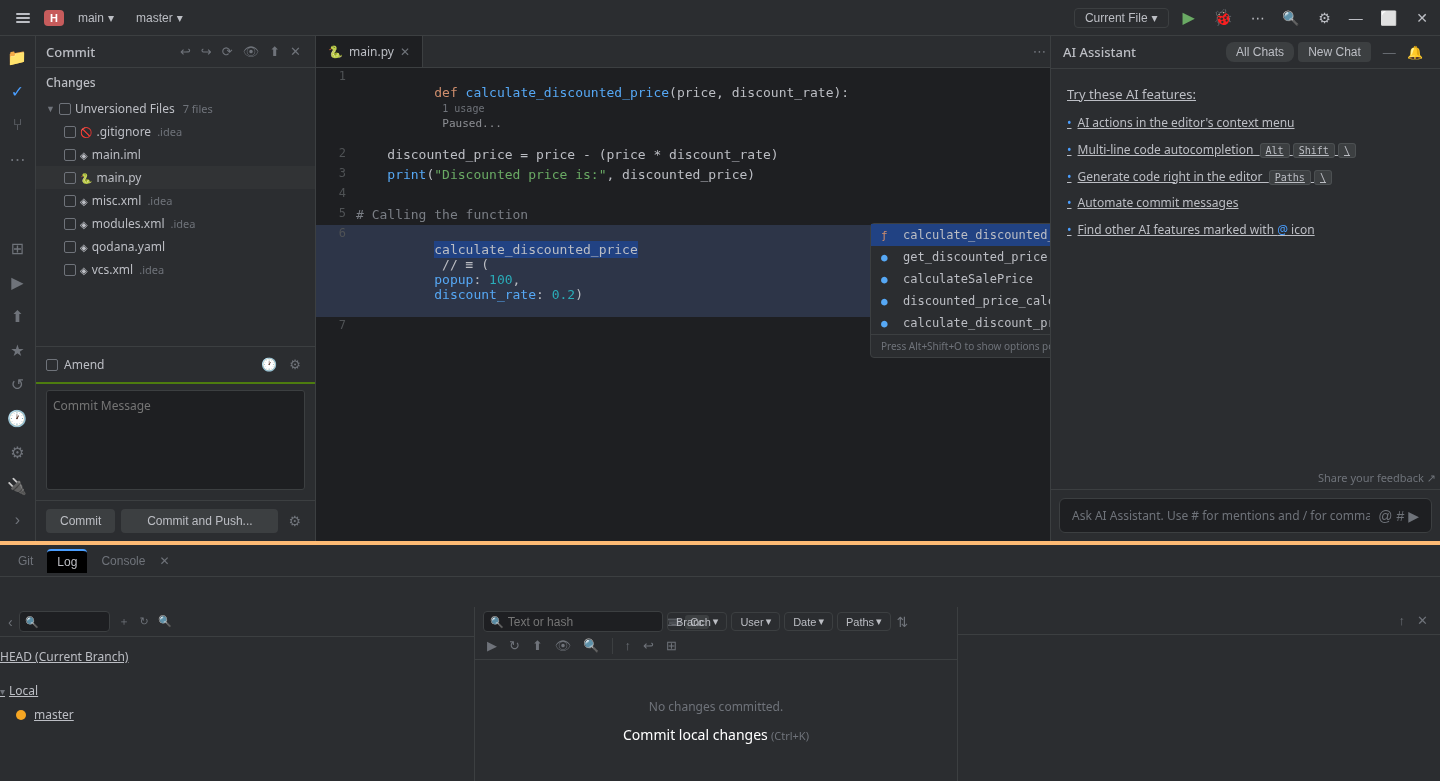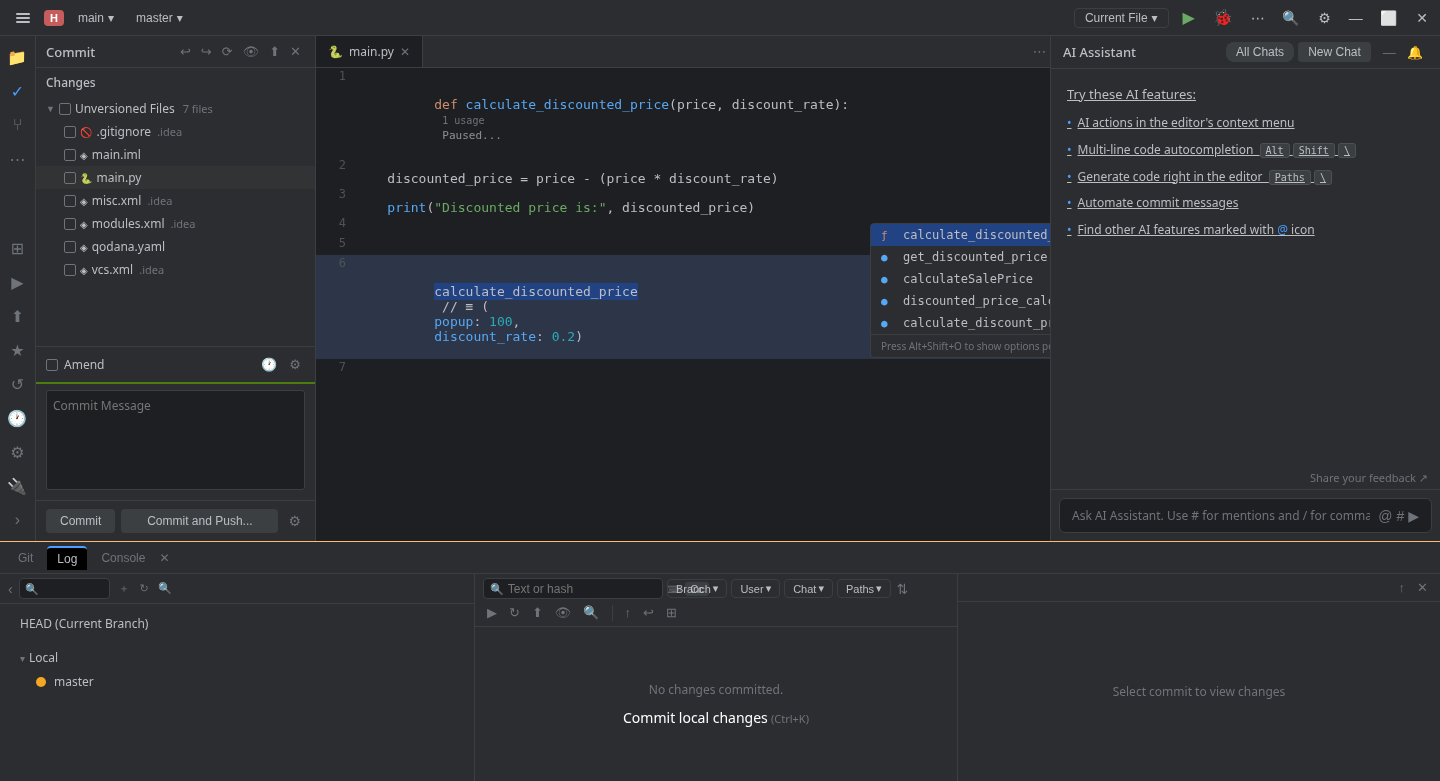--- a/index.html
+++ b/index.html
@@ -70,21 +70,21 @@
     .editor-tabs { height: 32px; background: #2b2d30; display: flex; align-items: center; border-bottom: 1px solid #3c3f41; flex-shrink: 0; }
     .editor-tab { display: flex; align-items: center; gap: 6px; padding: 0 12px; height: 100%; border-right: 1px solid #3c3f41; cursor: pointer; font-size: 12px; color: #bcbec4; position: relative; }
     .editor-tab.active { background: #1e1f22; color: #bcbec4; }
     .editor-tab-close { background: none; border: none; color: #6f737a; cursor: pointer; font-size: 12px; }
     .tab-menu { margin-left: auto; background: none; border: none; color: #6f737a; cursor: pointer; padding: 4px; }
 
     
     .code-editor { flex: 1; background: #1e1f22; overflow: auto; position: relative; }
     .code-line { display: flex; align-items: flex-start; min-height: 20px; }
     .line-num { width: 40px; text-align: right; padding-right: 10px; color: #4f5255; font-size: 12px; flex-shrink: 0; font-family: 'Consolas', monospace; padding-top: 1px; }
-    .line-content { flex: 1; font-family: 'Consolas', monospace; font-size: 13px; color: #bcbec4; padding-top: 14px; white-space: pre; }
+    .line-content { flex: 1; font-family: 'Consolas', monospace; font-size: 13px; color: #bcbec4; padding-top: 2px; white-space: pre; }
     .kw { color: #cf8e6d; }
     .fn { color: #56a8f5; }
     .str { color: #6aaa64; }
     .comment { color: #7a7e85; }
     .num { color: #2aacb8; }
     .highlight-line { background: #2d3548; }
     .usage-badge { font-size: 10px; color: #6f737a; margin-left: 8px; }
     .paused-badge { font-size: 11px; color: #bcbec4; margin-left: 8px; opacity: 0.7; }
 
     
@@ -103,48 +103,48 @@
     .ai-tab-btn { background: none; border: none; color: #6f737a; cursor: pointer; padding: 3px 10px; border-radius: 8px; font-size: 12px; }
     .ai-tab-btn.active { background: #3c3f41; color: #bcbec4; }
     .ai-new-chat { background: #3c3f41; border: none; color: #bcbec4; cursor: pointer; padding: 3px 10px; border-radius: 4px; font-size: 12px; }
     .ai-header-icons { display: flex; gap: 4px; }
 
     .ai-content { flex: 1; padding: 16px; overflow-y: auto; text-decoration: underline; }
     .ai-features-title { font-size: 13px; color: #bcbec4; margin-bottom: 12px; }
     .ai-feature-item { display: flex; align-items: flex-start; gap: 6px; margin-bottom: 10px; font-size: 12px; color: #bcbec4; line-height: 1.4; }
     .bullet { color: #4a9eff; flex-shrink: 0; }
     .key-badge { background: #3c3f41; border: 1px solid #4c5052; color: #bcbec4; padding: 1px 5px; border-radius: 3px; font-size: 10px; font-family: 'Consolas', monospace; }
-    .ai-feedback { text-align: right; padding: 4px 12px; font-size: 11px; color: #6f737a; cursor: pointer; }
+    .ai-feedback { text-align: right; padding: 4px 4px; font-size: 11px; color: #6f737a; cursor: pointer; }
 
     .ai-input-area { padding: 8px; border-top: 1px solid #3c3f41; }
     .ai-input-box { background: #1e1f22; border: 1px solid #3c3f41; border-radius: 6px; padding: 8px 12px; display: flex; align-items: center; gap: 8px; }
     .ai-input { flex: 1; background: none; border: none; color: #bcbec4; font-size: 12px; outline: none; font-family: inherit; }
     .ai-input::placeholder { color: #6f737a; }
     .ai-input-icons { display: flex; gap: 4px; align-items: center; }
     .ai-send-btn { background: none; border: none; color: #6f737a; cursor: pointer; font-size: 14px; }
 
     
-    .bottom-section { height: 240px; background: #2b2d30; border-top: 1px solid #fdba74; display: flex; flex-direction: column; flex-shrink: 0; }
+    .bottom-section { height: 240px; background: #2b2d30; border-top: 4px solid #fdba74; display: flex; flex-direction: column; flex-shrink: 0; gap: 30px; }
     .bottom-tabs { display: flex; align-items: center; padding: 0 8px; border-bottom: 1px solid #3c3f41; height: 32px; gap: 4px; }
     .bottom-tab { background: none; border: none; color: #6f737a; cursor: pointer; padding: 4px 10px; font-size: 12px; border-radius: 4px 4px 0 0; }
     .bottom-tab.active { color: #bcbec4; background: #000000; border-top: 2px solid #4a9eff; }
     .bottom-tab-close { background: none; border: none; color: #6f737a; cursor: pointer; font-size: 12px; }
     .bottom-content { flex: 1; display: flex; overflow: hidden; }
 
     
     .git-log-left { width: 475px; border-right: 1px solid #3c3f41; display: flex; flex-direction: column; }
     .git-log-toolbar { display: flex; align-items: center; padding: 4px 8px; gap: 6px; border-bottom: 1px solid #3c3f41; }
     .git-left-nav { background: none; border: none; color: #6f737a; cursor: pointer; font-size: 14px; }
     .git-search-box { display: flex; align-items: center; gap: 4px; background: #1e1f22; border: 1px solid #3c3f41; border-radius: 4px; padding: 2px 6px; }
     .git-search-input { background: none; border: none; color: #bcbec4; font-size: 12px; outline: none; width: 100px; }
     .git-filter-area { flex: 1; display: flex; align-items: center; gap: 4px; background: #1e1f22; border: 1px solid #3c3f41; border-radius: 4px; padding: 2px 6px; }
     .git-filter-input { background: none; border: none; color: #6f737a; font-size: 12px; outline: none; flex: 1; }
     .cc-badge { background: #3c3f41; border: none; color: #bcbec4; padding: 1px 5px; border-radius: 3px; font-size: 11px; cursor: pointer; }
     .filter-btn { background: none; border: 1px solid #3c3f41; color: #bcbec4; padding: 2px 8px; border-radius: 4px; font-size: 11px; cursor: pointer; display: flex; align-items: center; gap: 2px; }
-    .git-log-area { flex: 1; overflow-y: auto; padding: 8px 20px; }
+    .git-log-area { flex: 1; overflow-y: auto; padding: 8px 0; text-decoration: underline; }
     .git-log-section { margin-bottom: 12px; }
     .git-branch-item { display: flex; align-items: center; gap: 8px; padding: 3px 0; cursor: pointer; }
     .branch-indicator { width: 10px; height: 10px; background: #f5a623; border-radius: 50%; flex-shrink: 0; }
     .no-changes-text { color: #6f737a; font-size: 12px; margin-bottom: 4px; }
     .commit-local-link { color: #ffffff; font-size: 14px; cursor: pointer; text-decoration: none; }
     .shortcut-hint { color: #6f737a; font-size: 11px; }
 
     
     .git-log-toolbar-right { display: flex; align-items: center; gap: 4px; }
     .git-details-empty { color: #6f737a; font-size: 12px; text-align: center; }
@@ -341,20 +341,21 @@
         <span class="line-content">    <span class="fn">print</span>(<span class="str">"Discounted price is:"</span>, discounted_price)</span>
       </div>
 
       <div class="code-line">
         <span class="line-num">4</span>
         <span class="line-content"></span>
       </div>
 
       <div class="code-line">
         <span class="line-num">5</span>
+        <span class="line-content"><span class="comment"># Calling the function</span></span>
       </div>
 
       <div class="code-line highlight-line" style="position:relative;">
         <span class="line-num" style="background:#2d3548;">6</span>
         <span class="line-content">
           <span style="background:#214283;padding:1px 0;">calculate_discounted_price</span>
           <span> // ≡ ( </span>
           <span style="color:#56a8f5;">popup</span><span>: </span><span class="num">100</span><span>,  </span>
           <span style="color:#56a8f5;">discount_rate</span><span>: </span><span class="num">0.2</span><span>)</span>
         </span>
@@ -502,21 +503,21 @@
         </div>
         <button class="filter-btn">
           <span>Branch</span>
           <span>▾</span>
         </button>
         <button class="filter-btn">
           <span>User</span>
           <span>▾</span>
         </button>
         <button class="filter-btn">
-          <span>Chat</span>
+          <span>Date</span>
           <span>▾</span>
         </button>
         <button class="filter-btn">
           <span>Paths</span>
           <span>▾</span>
         </button>
         <button style="background:none;border:none;color:#6f737a;cursor:pointer;font-size:14px;padding:2px;">⇅</button>
         <div style="flex:1;"></div>
         <div class="git-log-toolbar-right">
           <button class="icon-btn">▶</button>
@@ -537,18 +538,15 @@
           <span class="shortcut-hint">(Ctrl+K)</span>
         </div>
       </div>
     </div>
 
     <div class="git-right-panel">
       <div class="git-right-toolbar">
         <button class="icon-btn">↑</button>
         <button class="icon-btn">✕</button>
       </div>
-      <div class="git-right-content">
-        <span class="git-details-empty">Select commit to view changes</span>
-      </div>
     </div>
   </div>
 </div>
 
 </body></html>

